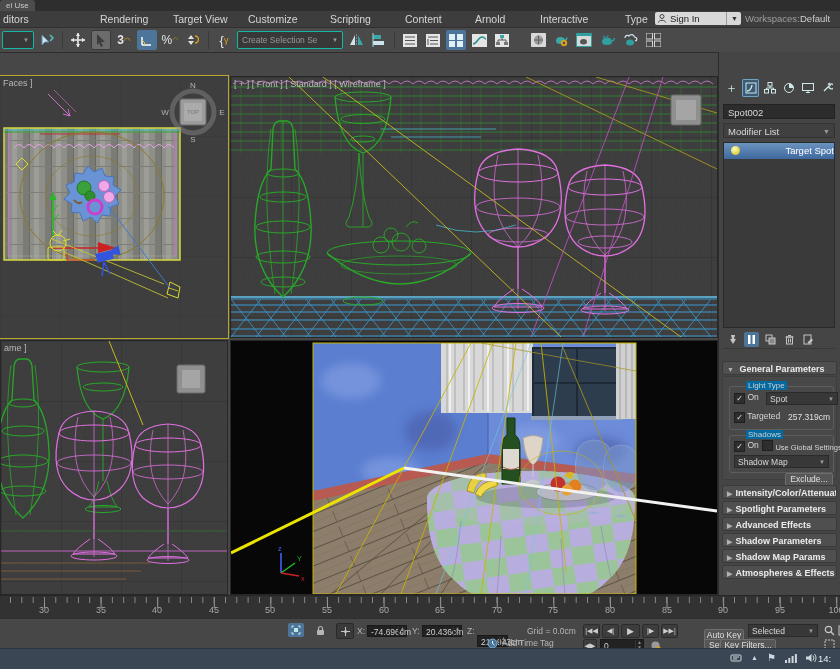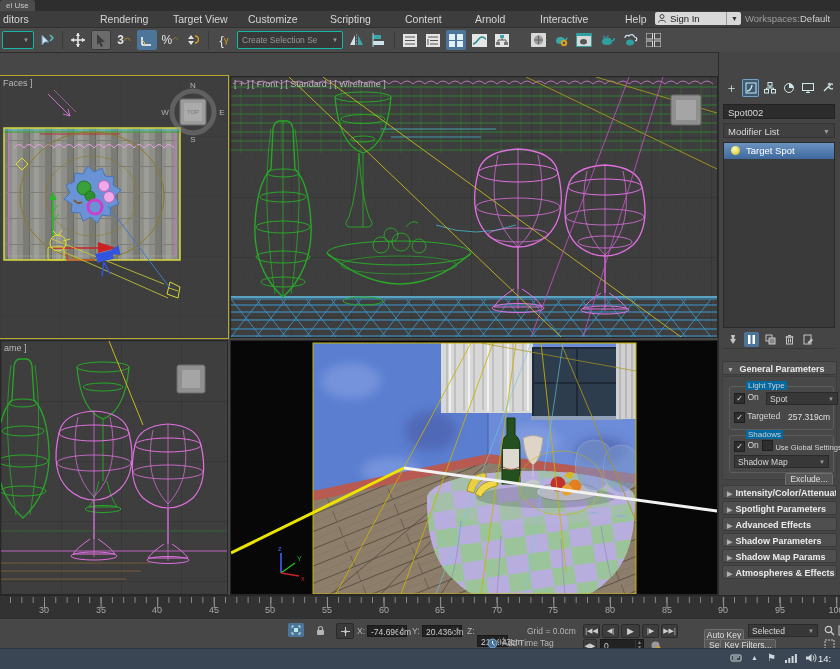--- a/index.html
+++ b/index.html
@@ -40,21 +40,21 @@
   .cp-tabs{position:absolute;left:4px;top:26px;width:114px;height:20px;display:flex;gap:2px;align-items:center;}
   .cp-tab{width:17px;height:18px;display:flex;align-items:center;justify-content:center;color:#cfe7e7;font-size:12px;border-radius:2px;}
   .cp-tab.active{background:#3c5a74;box-shadow:inset 0 0 0 1px #6fa3c8;}
   .namefield{position:absolute;left:4px;top:52px;width:112px;height:15px;background:#2c2c2c;border:1px solid #232323;
              color:#d8d8d8;font-size:9.5px;line-height:15px;padding-left:4px;box-sizing:border-box;}
   .modlist{position:absolute;left:4px;top:71px;width:112px;height:15px;background:#404040;border:1px solid #333;
            color:#d8d8d8;font-size:9.5px;line-height:15px;padding:0 4px;box-sizing:border-box;display:flex;}
   .modlist .arr{margin-left:auto;font-size:7px;color:#9a9a9a;}
   .stackbox{position:absolute;left:4px;top:90px;width:112px;height:186px;background:#3a3a3a;border:1px solid #2a2a2a;box-sizing:border-box;}
   .stackrow{height:16px;background:linear-gradient(#6b93c0,#3f699e);color:#fff;font-size:9.5px;line-height:16px;
-            padding-left:22px;position:relative;}
+            padding-left:22px;position:relative;text-align:right;}
   .stackrow .bulb{position:absolute;left:7px;top:3px;width:9px;height:9px;border-radius:50%;
                   background:radial-gradient(circle at 40% 35%,#ffffc0,#c8b400);}
   .stacktools{position:absolute;left:4px;top:279px;width:112px;height:18px;display:flex;gap:4px;align-items:center;padding-left:2px;box-sizing:border-box;border-bottom:1px solid #383838;}
   .sti{width:15px;height:15px;display:flex;align-items:center;justify-content:center;color:#c5c5c5;font-size:10px;border-radius:2px;}
   .sti.active{background:#4d7499;color:#fff;}
   .rollout-h{position:absolute;left:3px;width:115px;height:14px;background:#4f4f4f;border:1px solid #3a3a3a;
              border-radius:2px;color:#ececec;font-size:9px;font-weight:bold;line-height:14px;padding-left:4px;box-sizing:border-box;
              white-space:nowrap;overflow:hidden;}
   .rollout-h .tri{color:#b0b0b0;font-size:7px;margin-right:3px;}
   .gp-body{position:absolute;left:3px;top:324px;width:115px;height:104px;background:#484848;border:1px solid #3e3e3e;
@@ -133,21 +133,21 @@
 
   <div class="abs menubar">
     <span class="abs menu-item" style="left:3px">ditors</span>
     <span class="abs menu-item" style="left:100px">Rendering</span>
     <span class="abs menu-item" style="left:173px">Target View</span>
     <span class="abs menu-item" style="left:248px">Customize</span>
     <span class="abs menu-item" style="left:330px">Scripting</span>
     <span class="abs menu-item" style="left:405px">Content</span>
     <span class="abs menu-item" style="left:475px">Arnold</span>
     <span class="abs menu-item" style="left:540px">Interactive</span>
-    <span class="abs menu-item" style="left:625px">Help</span>
+    <span class="abs menu-item" style="left:625px">Type</span>
     <div class="abs signin">
       <svg width="8" height="9" viewBox="0 0 8 9">
         <circle cx="4" cy="2.5" r="2" fill="none" stroke="#444" stroke-width="1"></circle>
         <path d="M0.5 8.5 C0.5 5.5 7.5 5.5 7.5 8.5" fill="none" stroke="#444" stroke-width="1"></path>
       </svg>
       <span>Sign In</span>
       <span class="arr">▼</span>
     </div>
     <span class="abs ws-label">Workspaces:</span>
     <span class="abs ws-value">Default</span>

